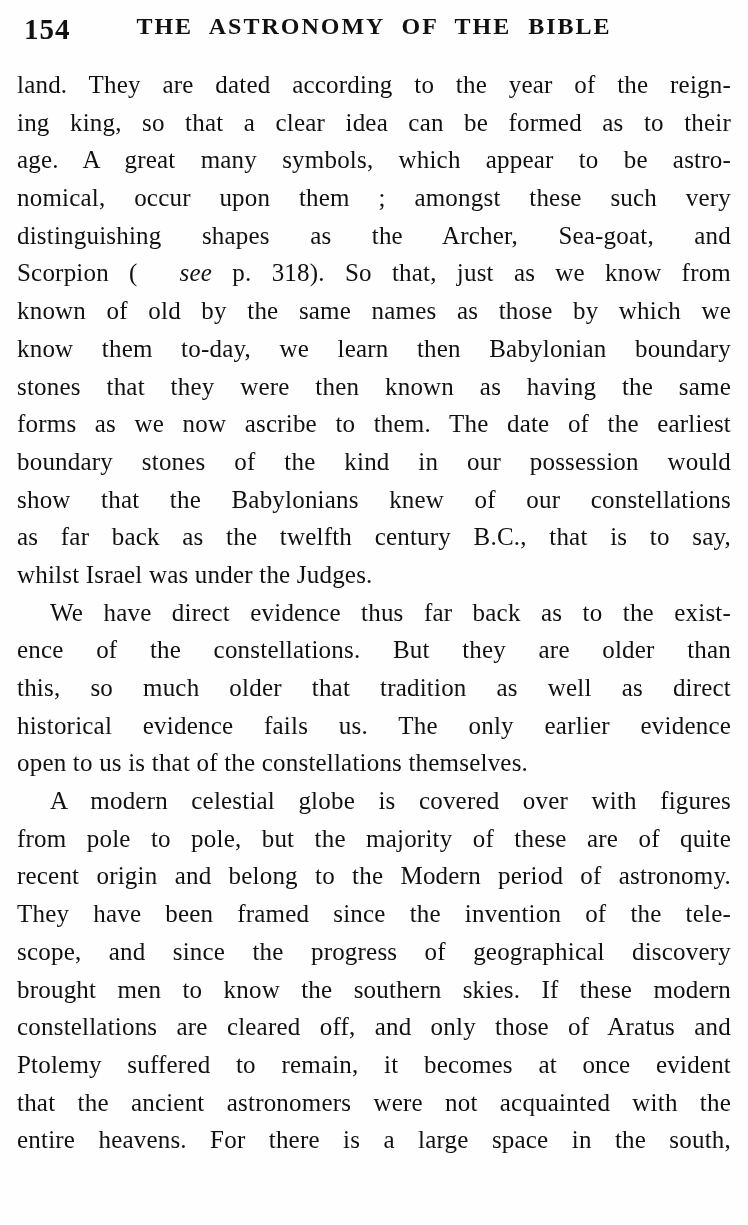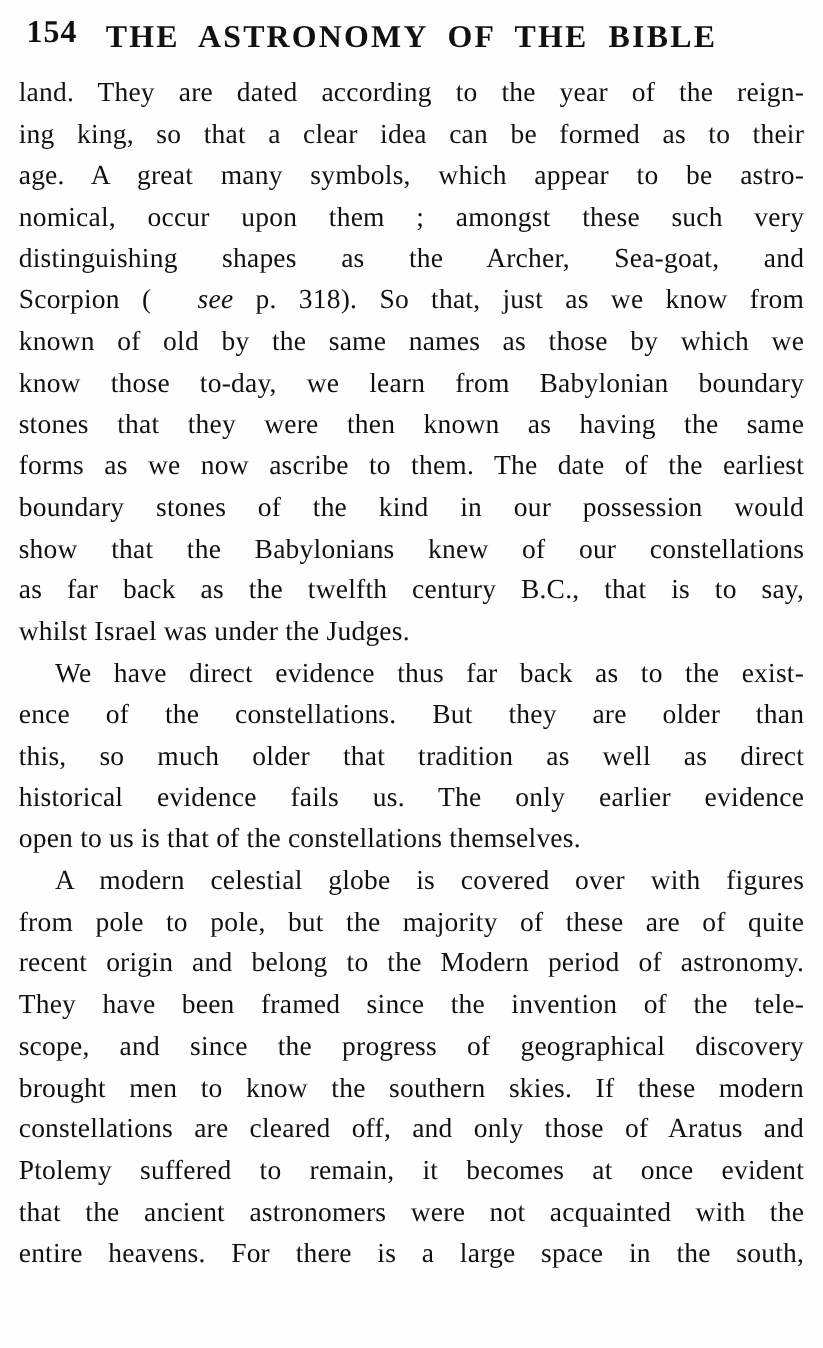--- a/index.html
+++ b/index.html
@@ -10,34 +10,34 @@
     color: #111111;
     overflow: hidden;
   }
   .page {
     position: relative;
     width: 748px; height: 1225px;
     background: #fefefe;
   }
   .page-header {
     position: relative;
-    padding-top: 18px;
+    padding-top: 13px;
     height: 36px;
   }
   .page-number {
     position: absolute;
     left: 24px; top: 13px;
     font-size: 29px;
     font-weight: bold;
     letter-spacing: 1px;
   }
   .running-title {
     display: block;
     text-align: center;
-    font-size: 29px;
+    font-size: 24px;
     font-weight: bold;
     letter-spacing: 2px;
     word-spacing: 9px;
   }
   .text-block {
     position: absolute;
     left: 17px; right: 17px;
     top: 66px;
   }
   .line {
@@ -70,21 +70,21 @@
   </div>
 
   <div class="text-block">
     <div class="line">land.  They are dated according to the year of the reign-</div>
     <div class="line">ing king, so that a clear idea can be formed as to their</div>
     <div class="line">age.  A great many symbols, which appear to be astro-</div>
     <div class="line">nomical, occur upon them ; amongst these such very</div>
     <div class="line">distinguishing shapes as the Archer, Sea-goat, and</div>
     <div class="line"><span>Scorpion (</span><span class="italic">see</span><span> p. 318).  So that, just as we know from</span></div>
     <div class="line">known of old by the same names as those by which we</div>
-    <div class="line">know those to-day, we learn from Babylonian boundary</div>
+    <div class="line">know them to-day, we learn then Babylonian boundary</div>
     <div class="line">stones that they were then known as having the same</div>
     <div class="line">forms as we now ascribe to them.  The date of the earliest</div>
     <div class="line">boundary stones of the kind in our possession would</div>
     <div class="line">show that the Babylonians knew of our constellations</div>
     <div class="line">as far back as the twelfth century B.C., that is to say,</div>
     <div class="line flush-left">whilst Israel was under the Judges.</div>
     <div class="line indent">We have direct evidence thus far back as to the exist-</div>
     <div class="line">ence of the constellations.  But they are older than</div>
     <div class="line">this, so much older that tradition as well as direct</div>
     <div class="line">historical evidence fails us.  The only earlier evidence</div>

